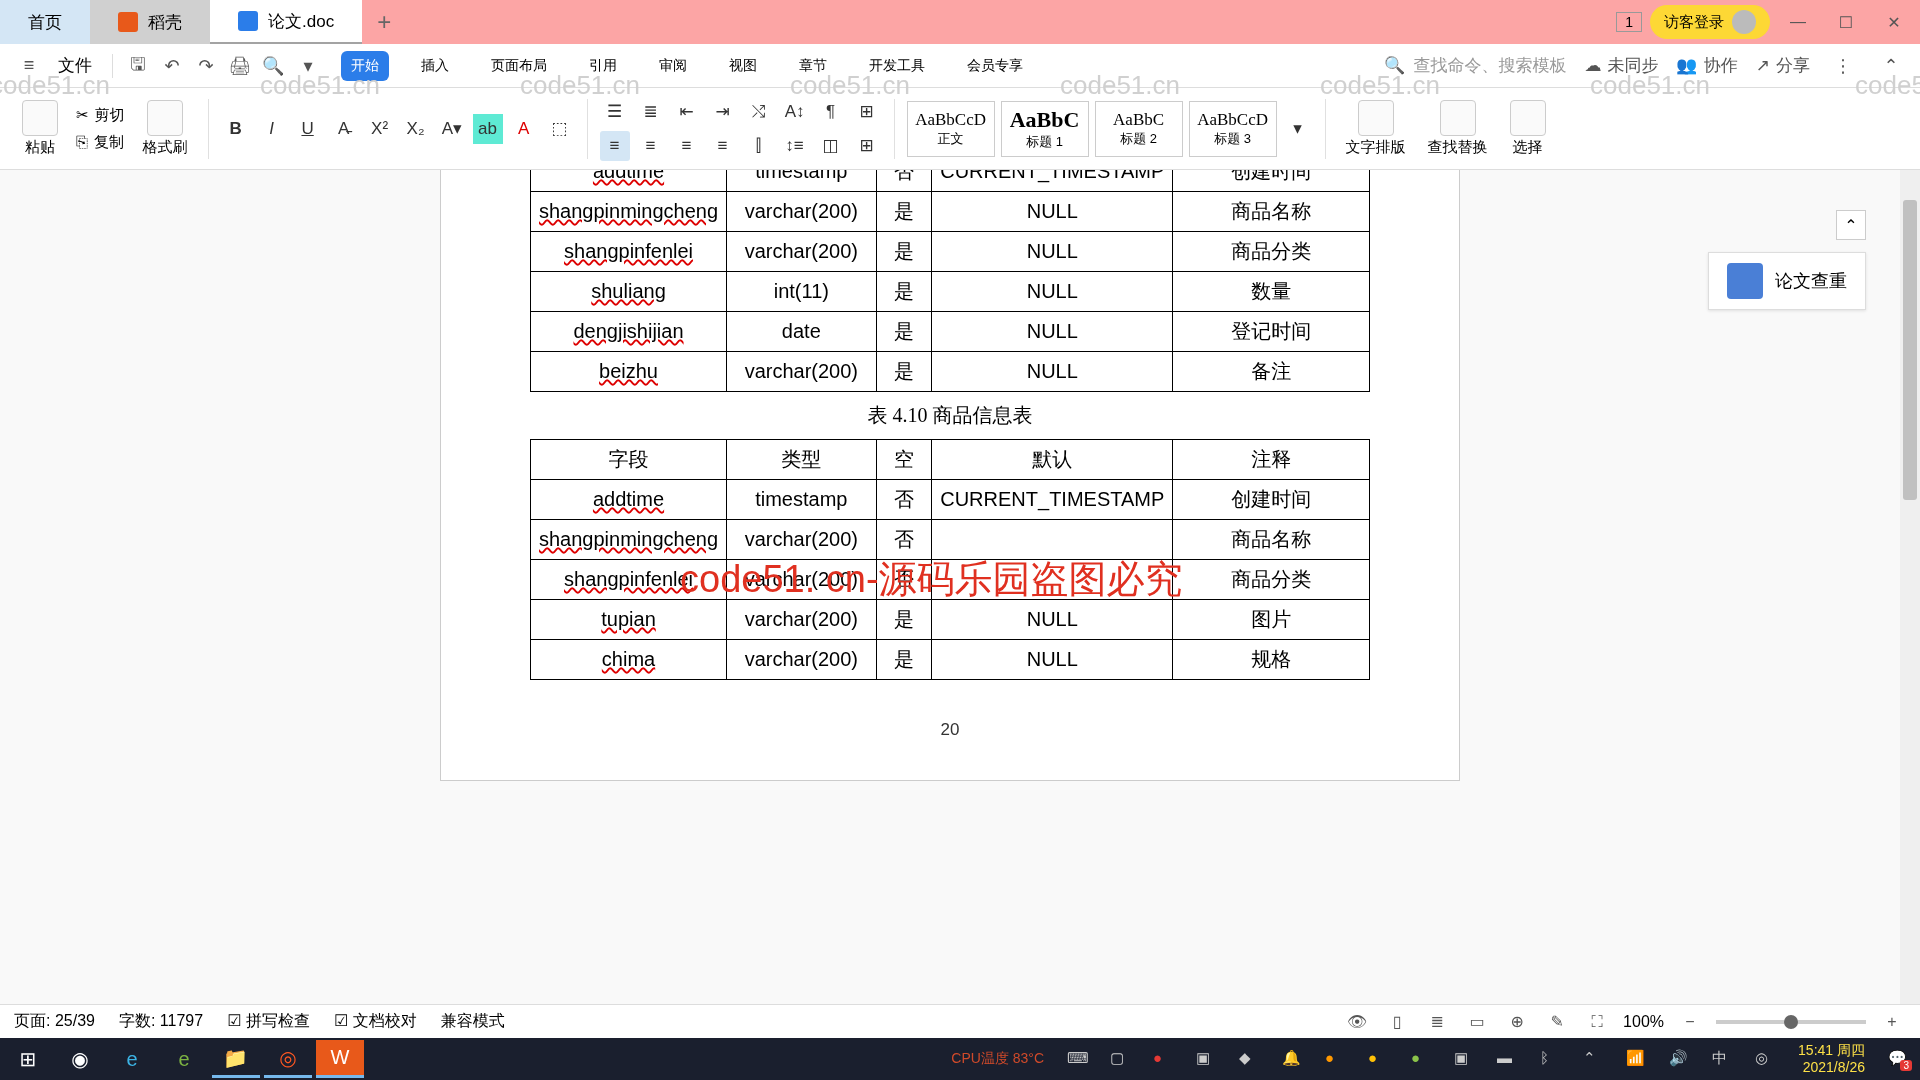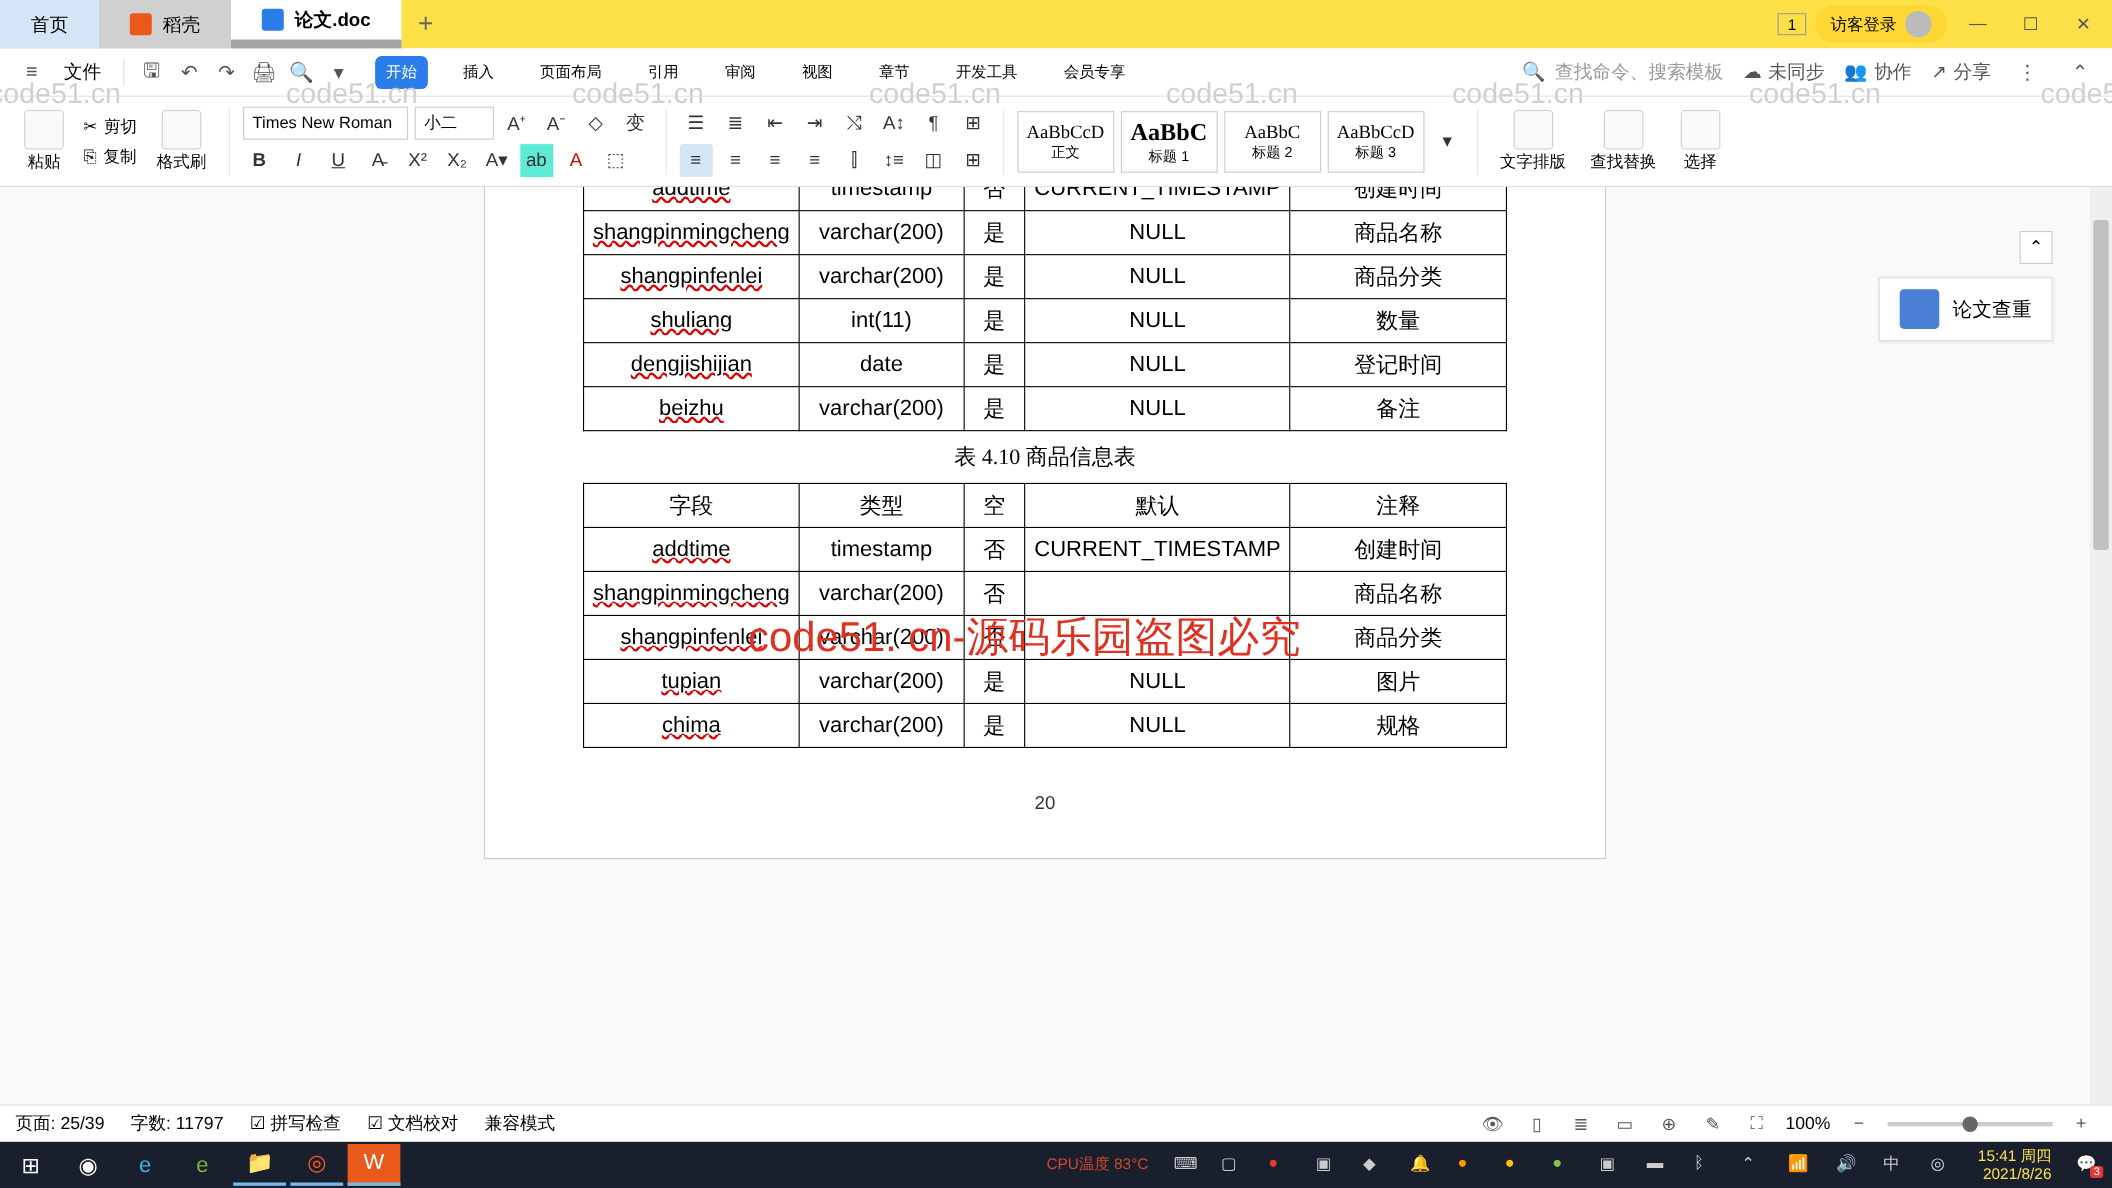--- a/index.html
+++ b/index.html
@@ -1,22 +1,22 @@
 <!DOCTYPE html>
 <html><head>
 <meta charset="utf-8">
 <style>
 * { margin: 0; padding: 0; box-sizing: border-box; font-family: "Microsoft YaHei", sans-serif; }
 body { width: 1920px; height: 1080px; background: #f0f0f0; overflow: hidden; position: relative; }
 
-.titlebar { height: 44px; background: #fde047; display: flex; align-items: center; }
+.titlebar { height: 44px; background: #fca5a5; display: flex; align-items: center; }
 .tab { height: 44px; padding: 0 28px; display: flex; align-items: center; gap: 10px; font-size: 17px; cursor: pointer; }
 .tab.home { background: #d4e6f5; }
 .tab.doc { background: #d0d0d0; }
-.tab.active { background: #fff; border-bottom: 8px solid #a3a3a3; font-weight: bold; }
+.tab.active { background: #fff; border-bottom: 2px solid #a3a3a3; }
 .tab-icon { width: 20px; height: 20px; display: inline-block; }
 .tab-icon.blue { background: #2b7de9; border-radius: 3px; }
 .tab-icon.orange { background: #e8591a; border-radius: 3px; }
 .tab-add { width: 44px; height: 44px; display: flex; align-items: center; justify-content: center; font-size: 24px; color: #666; }
 .titlebar-right { margin-left: auto; display: flex; align-items: center; gap: 8px; padding-right: 6px; }
 .badge-1 { border: 1px solid #999; padding: 1px 8px; font-size: 14px; }
 .login-btn { background: #fdd835; border-radius: 18px; padding: 5px 14px; font-size: 15px; display: flex; align-items: center; gap: 8px; }
 .avatar { width: 24px; height: 24px; background: #bbb; border-radius: 50%; }
 .winbtn { width: 40px; height: 30px; display: flex; align-items: center; justify-content: center; font-size: 16px; color: #555; }
 
@@ -218,28 +218,20 @@
         <span>复制</span>
       </div>
   </div>
   <div class="rib-big">
       <div class="rib-big-icon"></div>
       <span>格式刷</span>
     </div>
   <div class="rib-sep"></div>
   <div class="rib-group">
     <div class="rib-row">
-      <div class="font-name">Times New Roman</div>
-      <div class="font-size">小二</div>
-      <span class="rib-btn">A⁺</span>
-      <span class="rib-btn">A⁻</span>
-      <span class="rib-btn">◇</span>
-      <span class="rib-btn">变</span>
-    </div>
-    <div class="rib-row">
       <span class="rib-btn">
           <b>B</b>
         </span>
       <span class="rib-btn">
           <i>I</i>
         </span>
       <span class="rib-btn">
           <u>U</u>
         </span>
       <span class="rib-btn">A̵</span>

